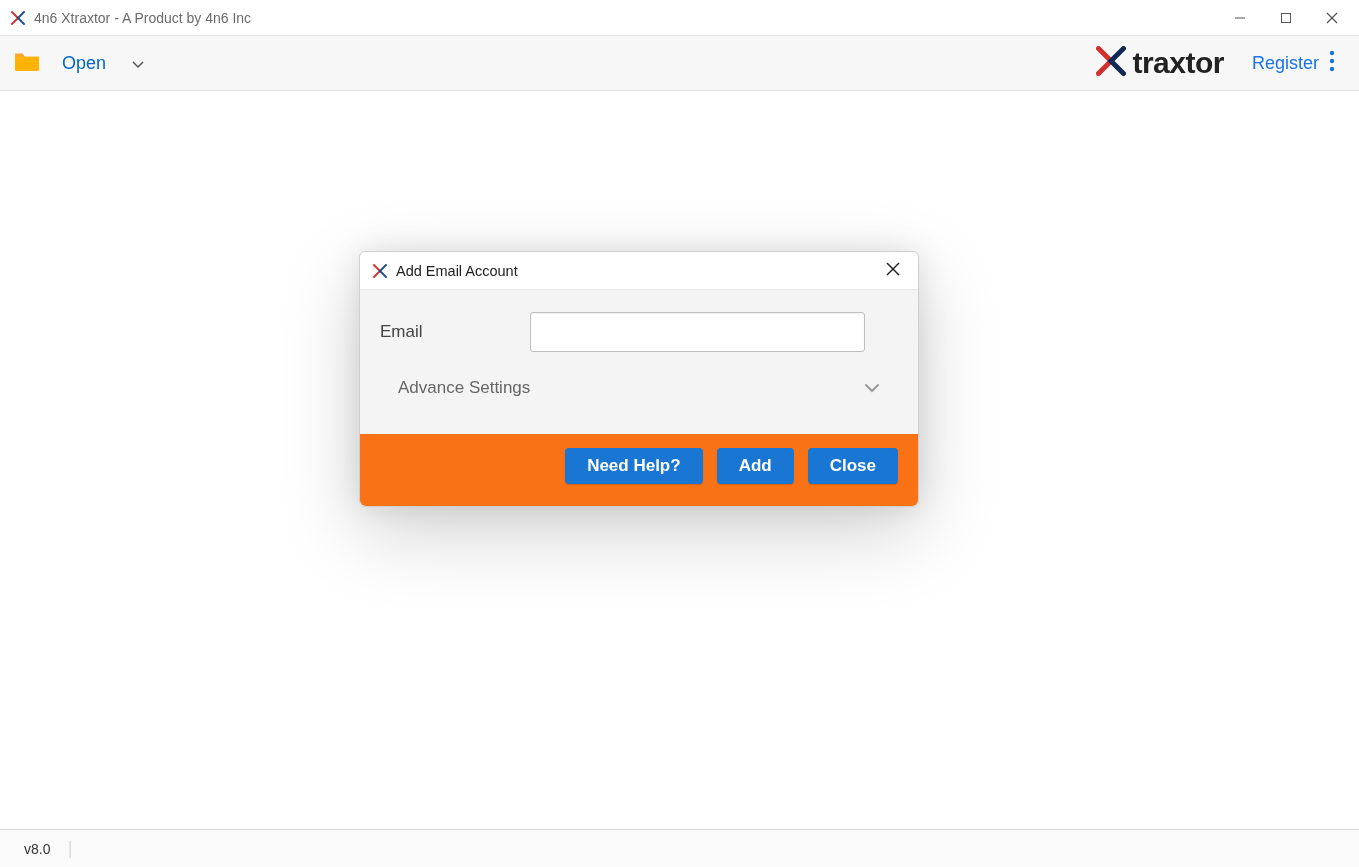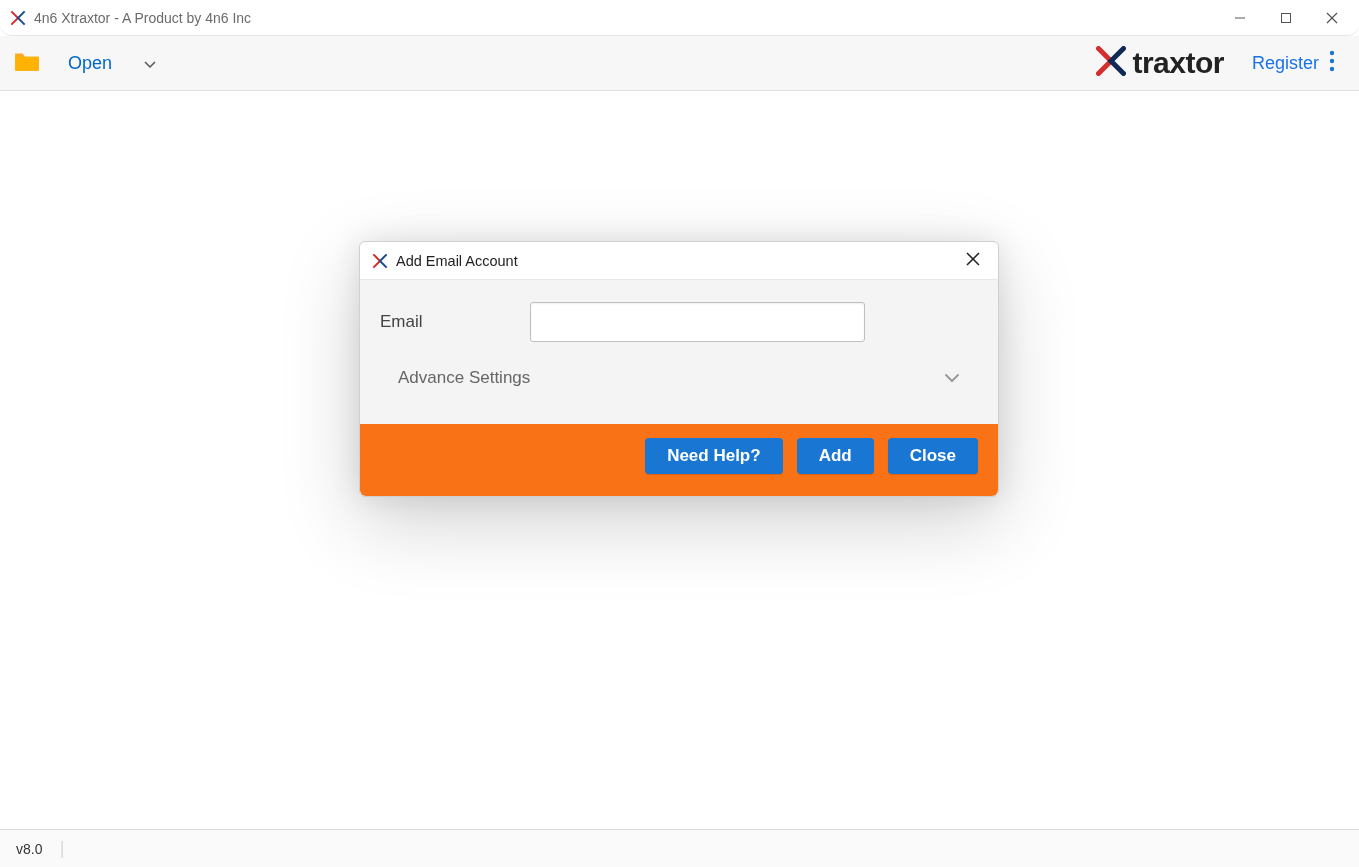--- a/index.html
+++ b/index.html
@@ -14,40 +14,39 @@
   
   .titlebar {
     height: 36px;
     display: flex;
     align-items: center;
     padding: 0 4px 0 10px;
     background: #fff;
     border-bottom: 1px solid #e5e5e5;
     color: #6b6b6b;
     font-size: 14px;
-    border-radius: 12px;
   }
   .titlebar .app-icon { width: 16px; height: 16px; margin-right: 8px; }
   .titlebar .title { flex: 0 0 auto; }
   .titlebar .spacer { flex: 1; }
   .winbtn {
     width: 46px; height: 30px; display: flex; align-items: center; justify-content: center;
     color: #555;
   }
   
   .toolbar {
     height: 55px;
     display: flex;
     align-items: center;
     padding: 0 14px;
     background: #f7f7f7;
     border-bottom: 1px solid #e0e0e0;
   }
   .open-btn {
-    display: flex; align-items: center; gap: 28px;
+    display: flex; align-items: center; gap: 22px;
     color: #0066cc; font-size: 18px; font-weight: 400;
     cursor: pointer;
   }
   .folder-icon { width: 26px; height: 22px; }
   .caret-down { width: 12px; height: 8px; margin-left: 4px; }
   .toolbar .spacer { flex: 1; }
   .logo-wrap { display: flex; align-items: center; gap: 6px; margin-right: 28px; }
   .logo-x { width: 30px; height: 30px; }
   .logo-text { font-size: 30px; font-weight: 600; color: #222; letter-spacing: -0.5px; }
   .register-link { color: #1a73e8; font-size: 18px; cursor: pointer; }
@@ -55,22 +54,22 @@
   .kebab svg { width: 6px; height: 22px; }
   
   .main {
     position: relative;
     height: calc(867px - 36px - 55px - 38px);
     background: #fff;
   }
   
   .dialog {
     position: absolute;
-    left: 359px; top: 150px;
-    width: 640px;
+    left: 359px; top: 160px;
+    width: 560px;
     background: #fff;
     border: 1px solid #d0d0d0;
     border-radius: 6px;
     box-shadow: 0 25px 80px rgba(0,0,0,0.18), 0 0 30px rgba(0,0,0,0.10);
   }
   .dlg-title {
     height: 38px;
     display: flex; align-items: center;
     padding: 0 12px;
     border-bottom: 1px solid #e8e8e8;
@@ -138,21 +137,21 @@
     border-radius: 4px;
     padding: 8px 22px;
     cursor: pointer;
     box-shadow: 0 1px 1px rgba(0,0,0,0.15);
   }
   
   .statusbar {
     height: 38px;
     border-top: 1px solid #d8d8d8;
     display: flex; align-items: center;
-    padding: 0 16px;
+    padding: 0 24px;
     font-size: 14px;
     color: #333;
     background: #fafafa;
   }
   .status-div { margin-left: 16px; color: #ccc; }
 </style>
 </head>
 <body>
 
 <div class="titlebar">

